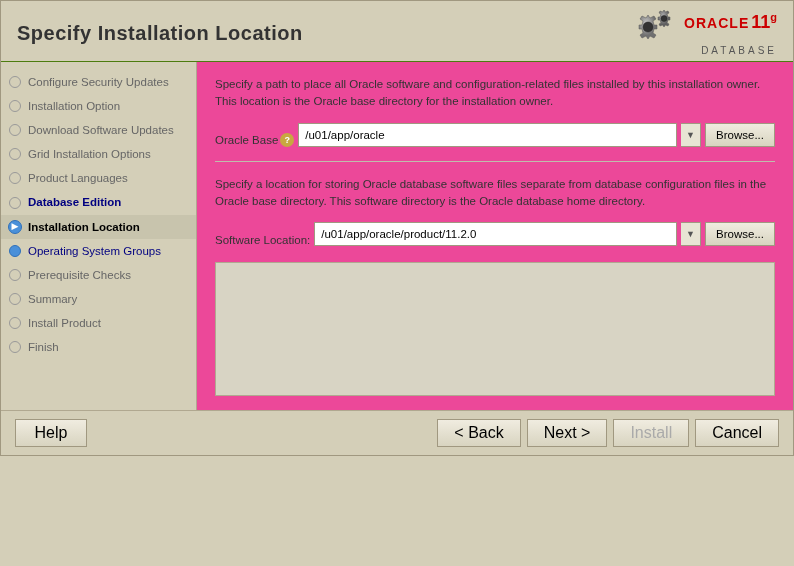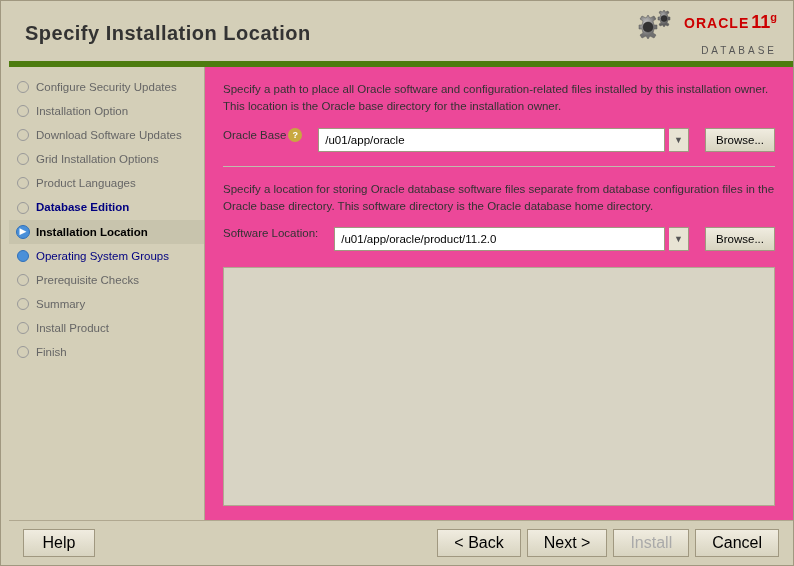--- a/index.html
+++ b/index.html
@@ -7,26 +7,25 @@
       width: 794px;
       height: 566px;
       font-family: 'Arial', sans-serif;
       font-size: 12px;
       background: #d4cfb8;
       overflow: hidden;
     }
 
     .window {
       width: 794px;
-      height: 566px;
+      height: 456px;
       background: #d4cfb8;
       border: 1px solid #a09880;
       display: flex;
       flex-direction: column;
-      padding-left: 8px;
     }
 
     
     .header {
       display: flex;
       align-items: center;
       justify-content: space-between;
       padding: 8px 16px 4px 16px;
       background: #d4cfb8;
       min-height: 52px;
@@ -72,21 +71,21 @@
     .gear-icon {
       width: 48px;
       height: 48px;
     }
 
     
     .main {
       display: flex;
       flex: 1;
       overflow: hidden;
-      border-top: 6px solid #4d7c0f;
+      border-top: 1px solid #4d7c0f;
     }
 
     
     .sidebar {
       width: 196px;
       background: #d4cfb8;
       border-right: 1px solid #b0a890;
       padding: 8px 0;
       flex-shrink: 0;
     }
@@ -163,22 +162,22 @@
     }
 
     .form-section {
       display: flex;
       flex-direction: column;
       gap: 10px;
     }
 
     .form-row {
       display: flex;
-      align-items: flex-start;
-      gap: 16px;
+      align-items: flex-end;
+      gap: 4px;
     }
     .form-label {
       font-size: 11.5px;
       color: #333;
       white-space: nowrap;
       display: flex;
       align-items: center;
       gap: 2px;
     }
     .form-label-help {

